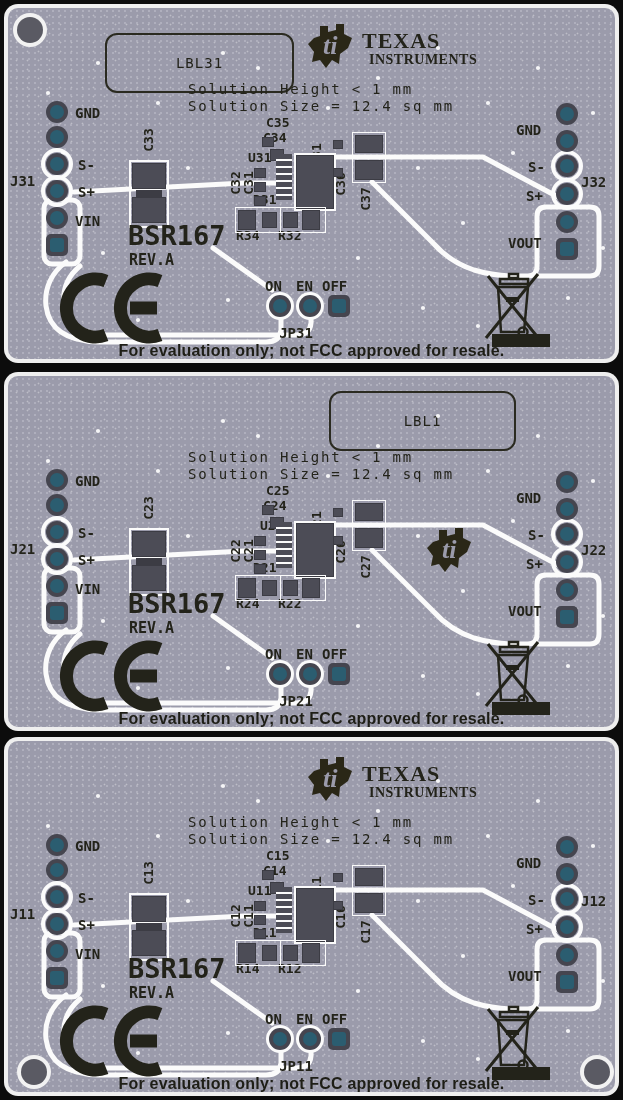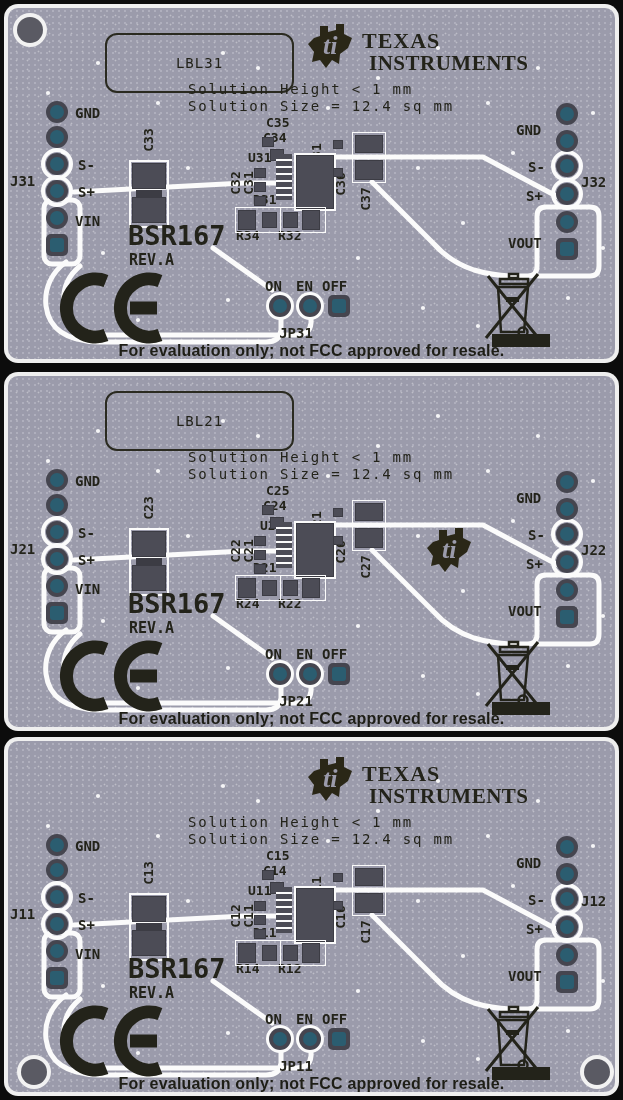--- a/index.html
+++ b/index.html
@@ -33,21 +33,21 @@
   .icstripe{position:absolute;background:repeating-linear-gradient(180deg,#4c4c56 0 5px,#fbfbfb 5px 7px);}
   .woutline{position:absolute;border:2px solid #fbfbfb;box-sizing:border-box;}
   .solution{position:absolute;font:14px "DejaVu Sans Mono",monospace;letter-spacing:1.8px;color:#23231a;white-space:nowrap;}
   .partname{position:absolute;font:bold 27px "DejaVu Sans Mono",monospace;letter-spacing:0px;color:#23231a;}
   .rev{position:absolute;font:bold 15px "DejaVu Sans Mono",monospace;color:#23231a;}
   .jack{position:absolute;font:bold 14px "DejaVu Sans Mono",monospace;color:#23231a;}
   .footer{position:absolute;left:0;right:0;bottom:-1px;text-align:center;
           font:bold 16px "Liberation Sans",sans-serif;letter-spacing:.2px;color:#1e1e16;}
   .ti-text{position:absolute;color:#23231a;font-family:"Liberation Serif",serif;font-weight:bold;line-height:1;}
   .ti-text .l1{font-size:22px;letter-spacing:1px;}
-  .ti-text .l2{font-size:21px;letter-spacing:.5px;margin-left:7px;margin-top:1px;}
+  .ti-text .l2{font-size:14px;letter-spacing:.5px;margin-left:7px;margin-top:1px;}
   .blackbar{position:absolute;background:#23231a;}
   .jp-label{position:absolute;font:bold 14px "DejaVu Sans Mono",monospace;color:#23231a;text-align:center;}
   svg{position:absolute;left:0;top:0;overflow:visible;}
 </style>
 </head>
 <body>
 
 <div class="page">
 
   <div class="board" style="top: 8px;">
@@ -209,22 +209,22 @@
         <line x1="54" y1="4" x2="2" y2="68"></line>
       </g>
     </svg>
     <div class="blackbar" style="left:484px;top:326px;width:58px;height:13px;"></div>
 
     <div class="footer">For evaluation only; not FCC approved for resale.</div>
   </div>
 
   <div class="board" style="top: 376px;">
 
-    <div class="lbl-box lbl1" style="left:97px;top:15px;width:185px;height:56px;">
-      <span>LBL21</span>
+    <div class="lbl-box lbl2" style="left:321px;top:15px;width:183px;height:56px;">
+      <span>LBL1</span>
     </div>
 
     <svg class="mid-logo" width="48" height="48" style="left:417px;top:150px;">
       <polygon points="14,4 22,4 22,10 30,8 30,2 38,2 38,12 46,16 42,26 34,32 33,42 26,38 20,46 14,38 6,40 8,30 2,22 8,16 14,14" fill="#2a2717"></polygon>
       <text x="17" y="32" font-family="Liberation Serif,serif" font-style="italic" font-weight="bold" font-size="26" fill="#9b9bab">ti</text>
     </svg>
 
     <div class="solution" style="left:180px;top:73px;">Solution Height &lt; 1 mm</div>
     <div class="solution" style="left:180px;top:90px;">Solution Size = 12.4 sq mm</div>
 

